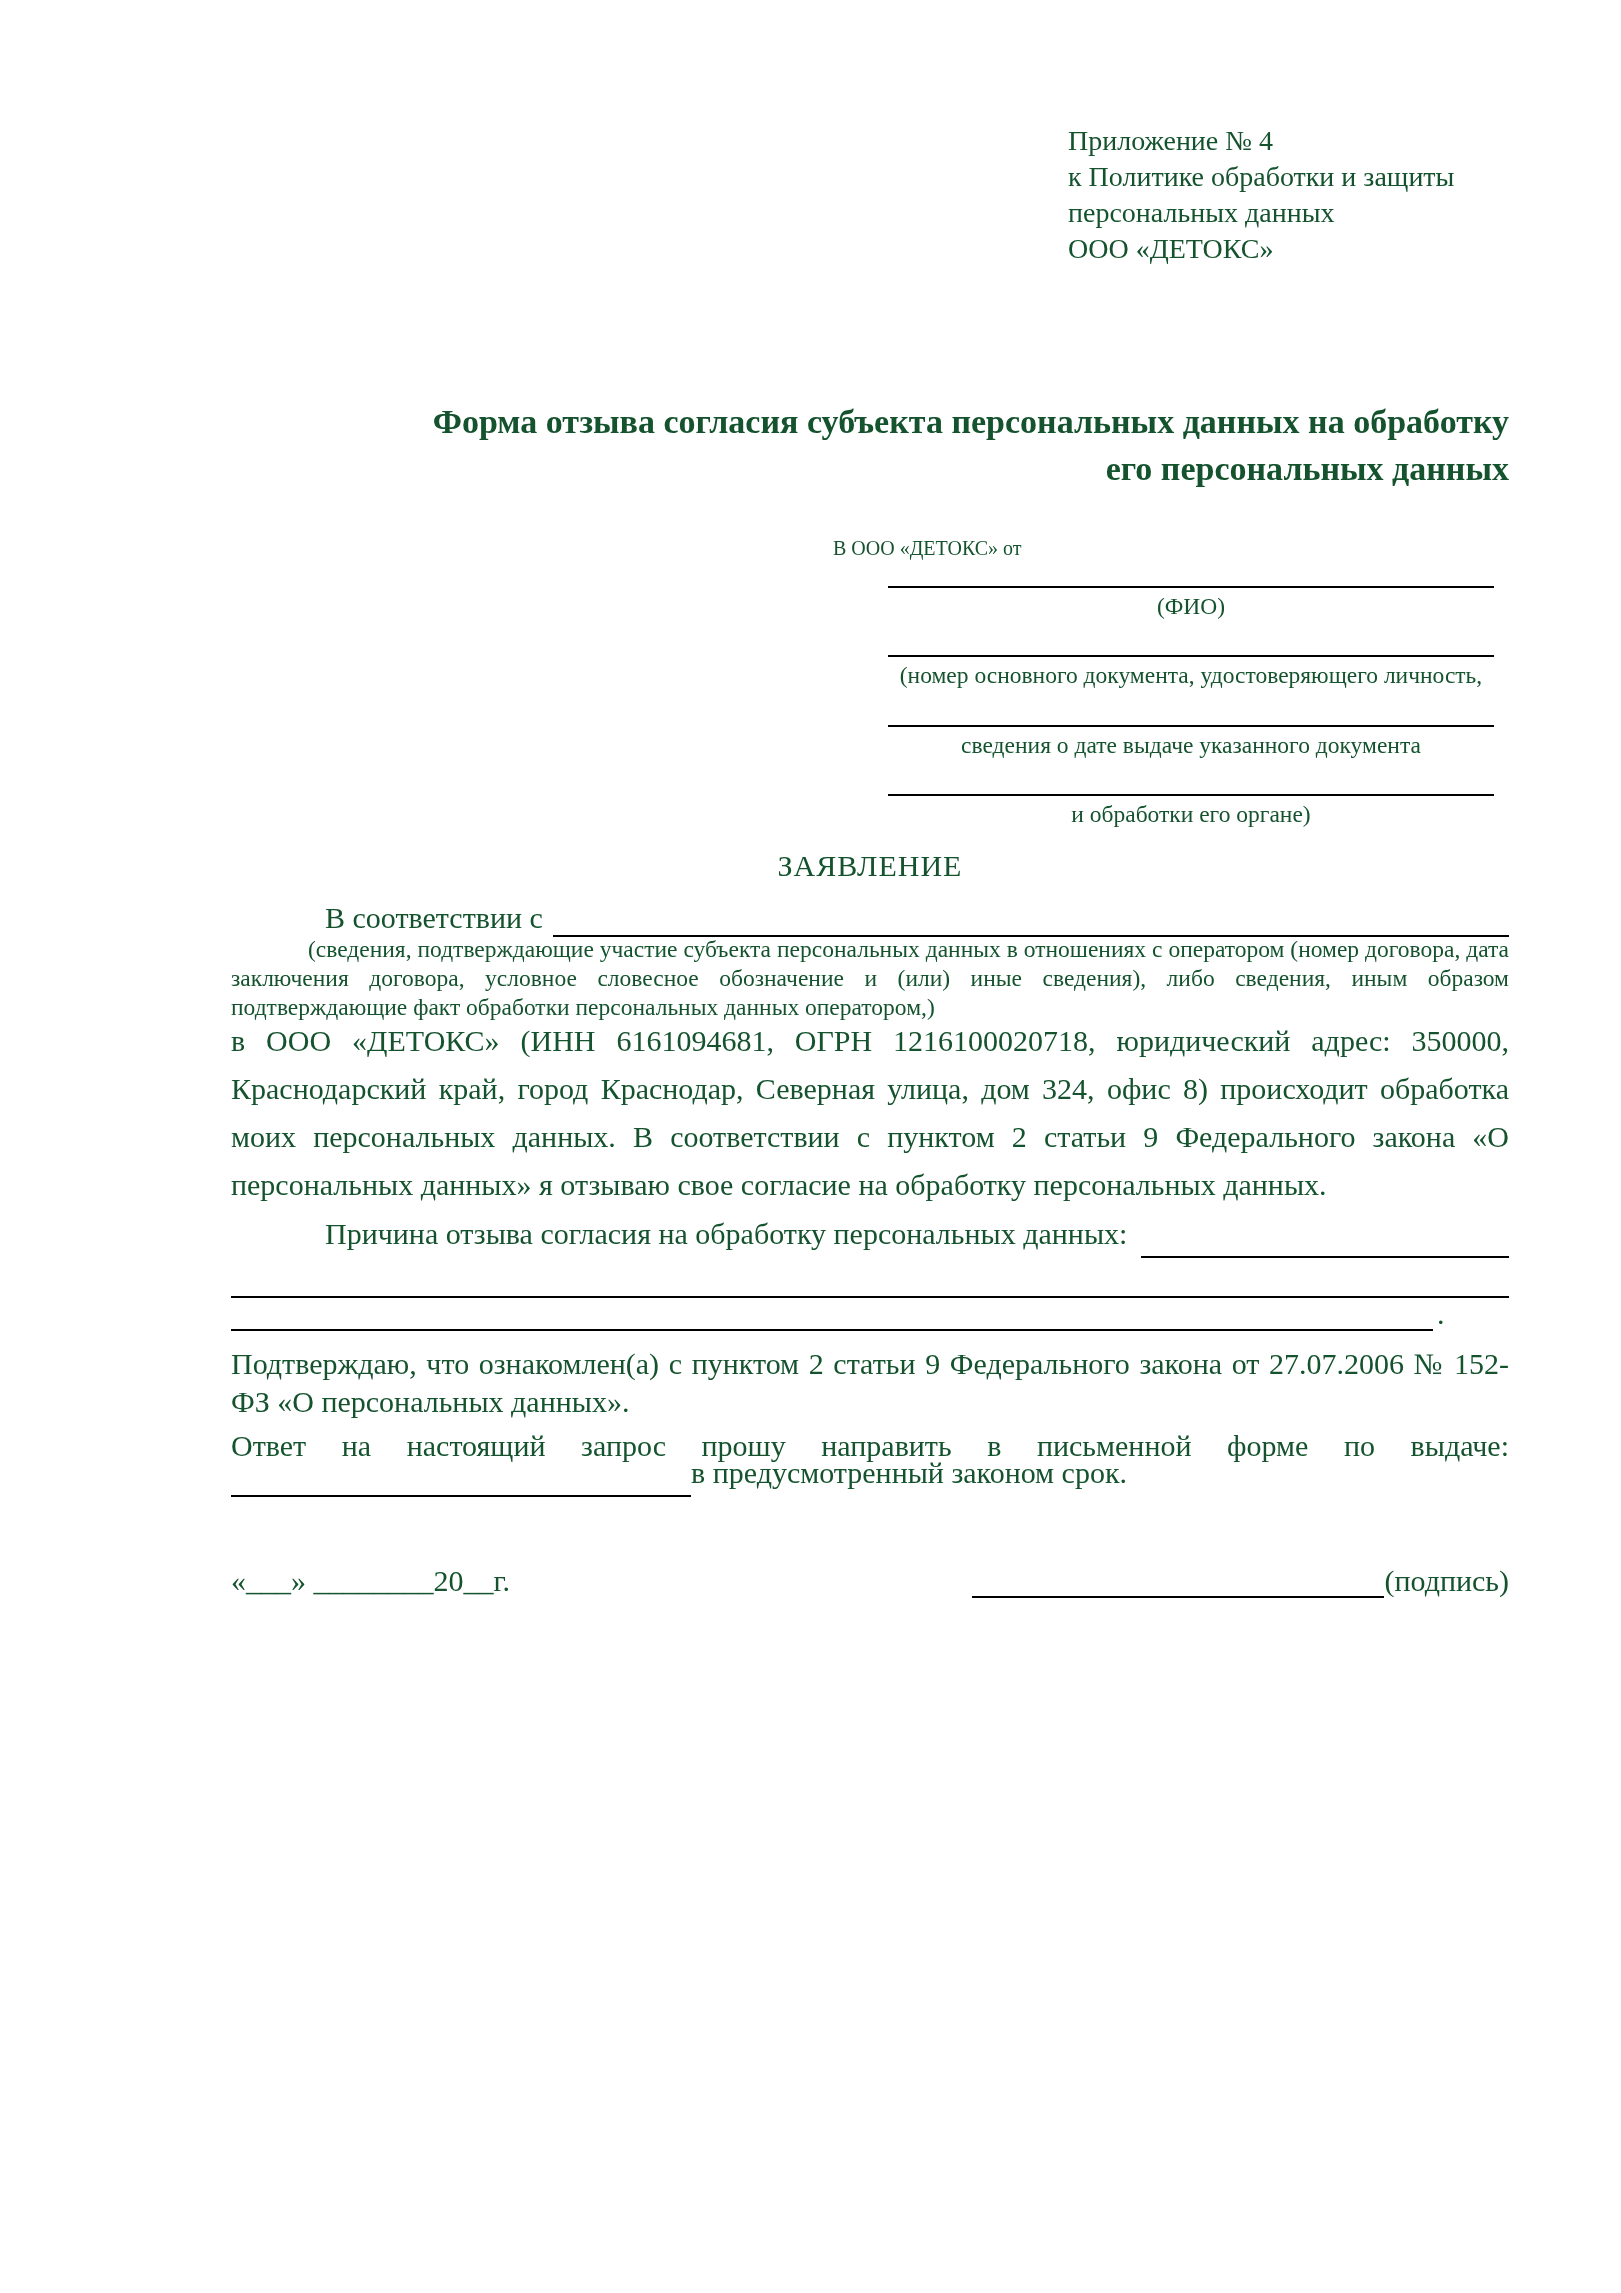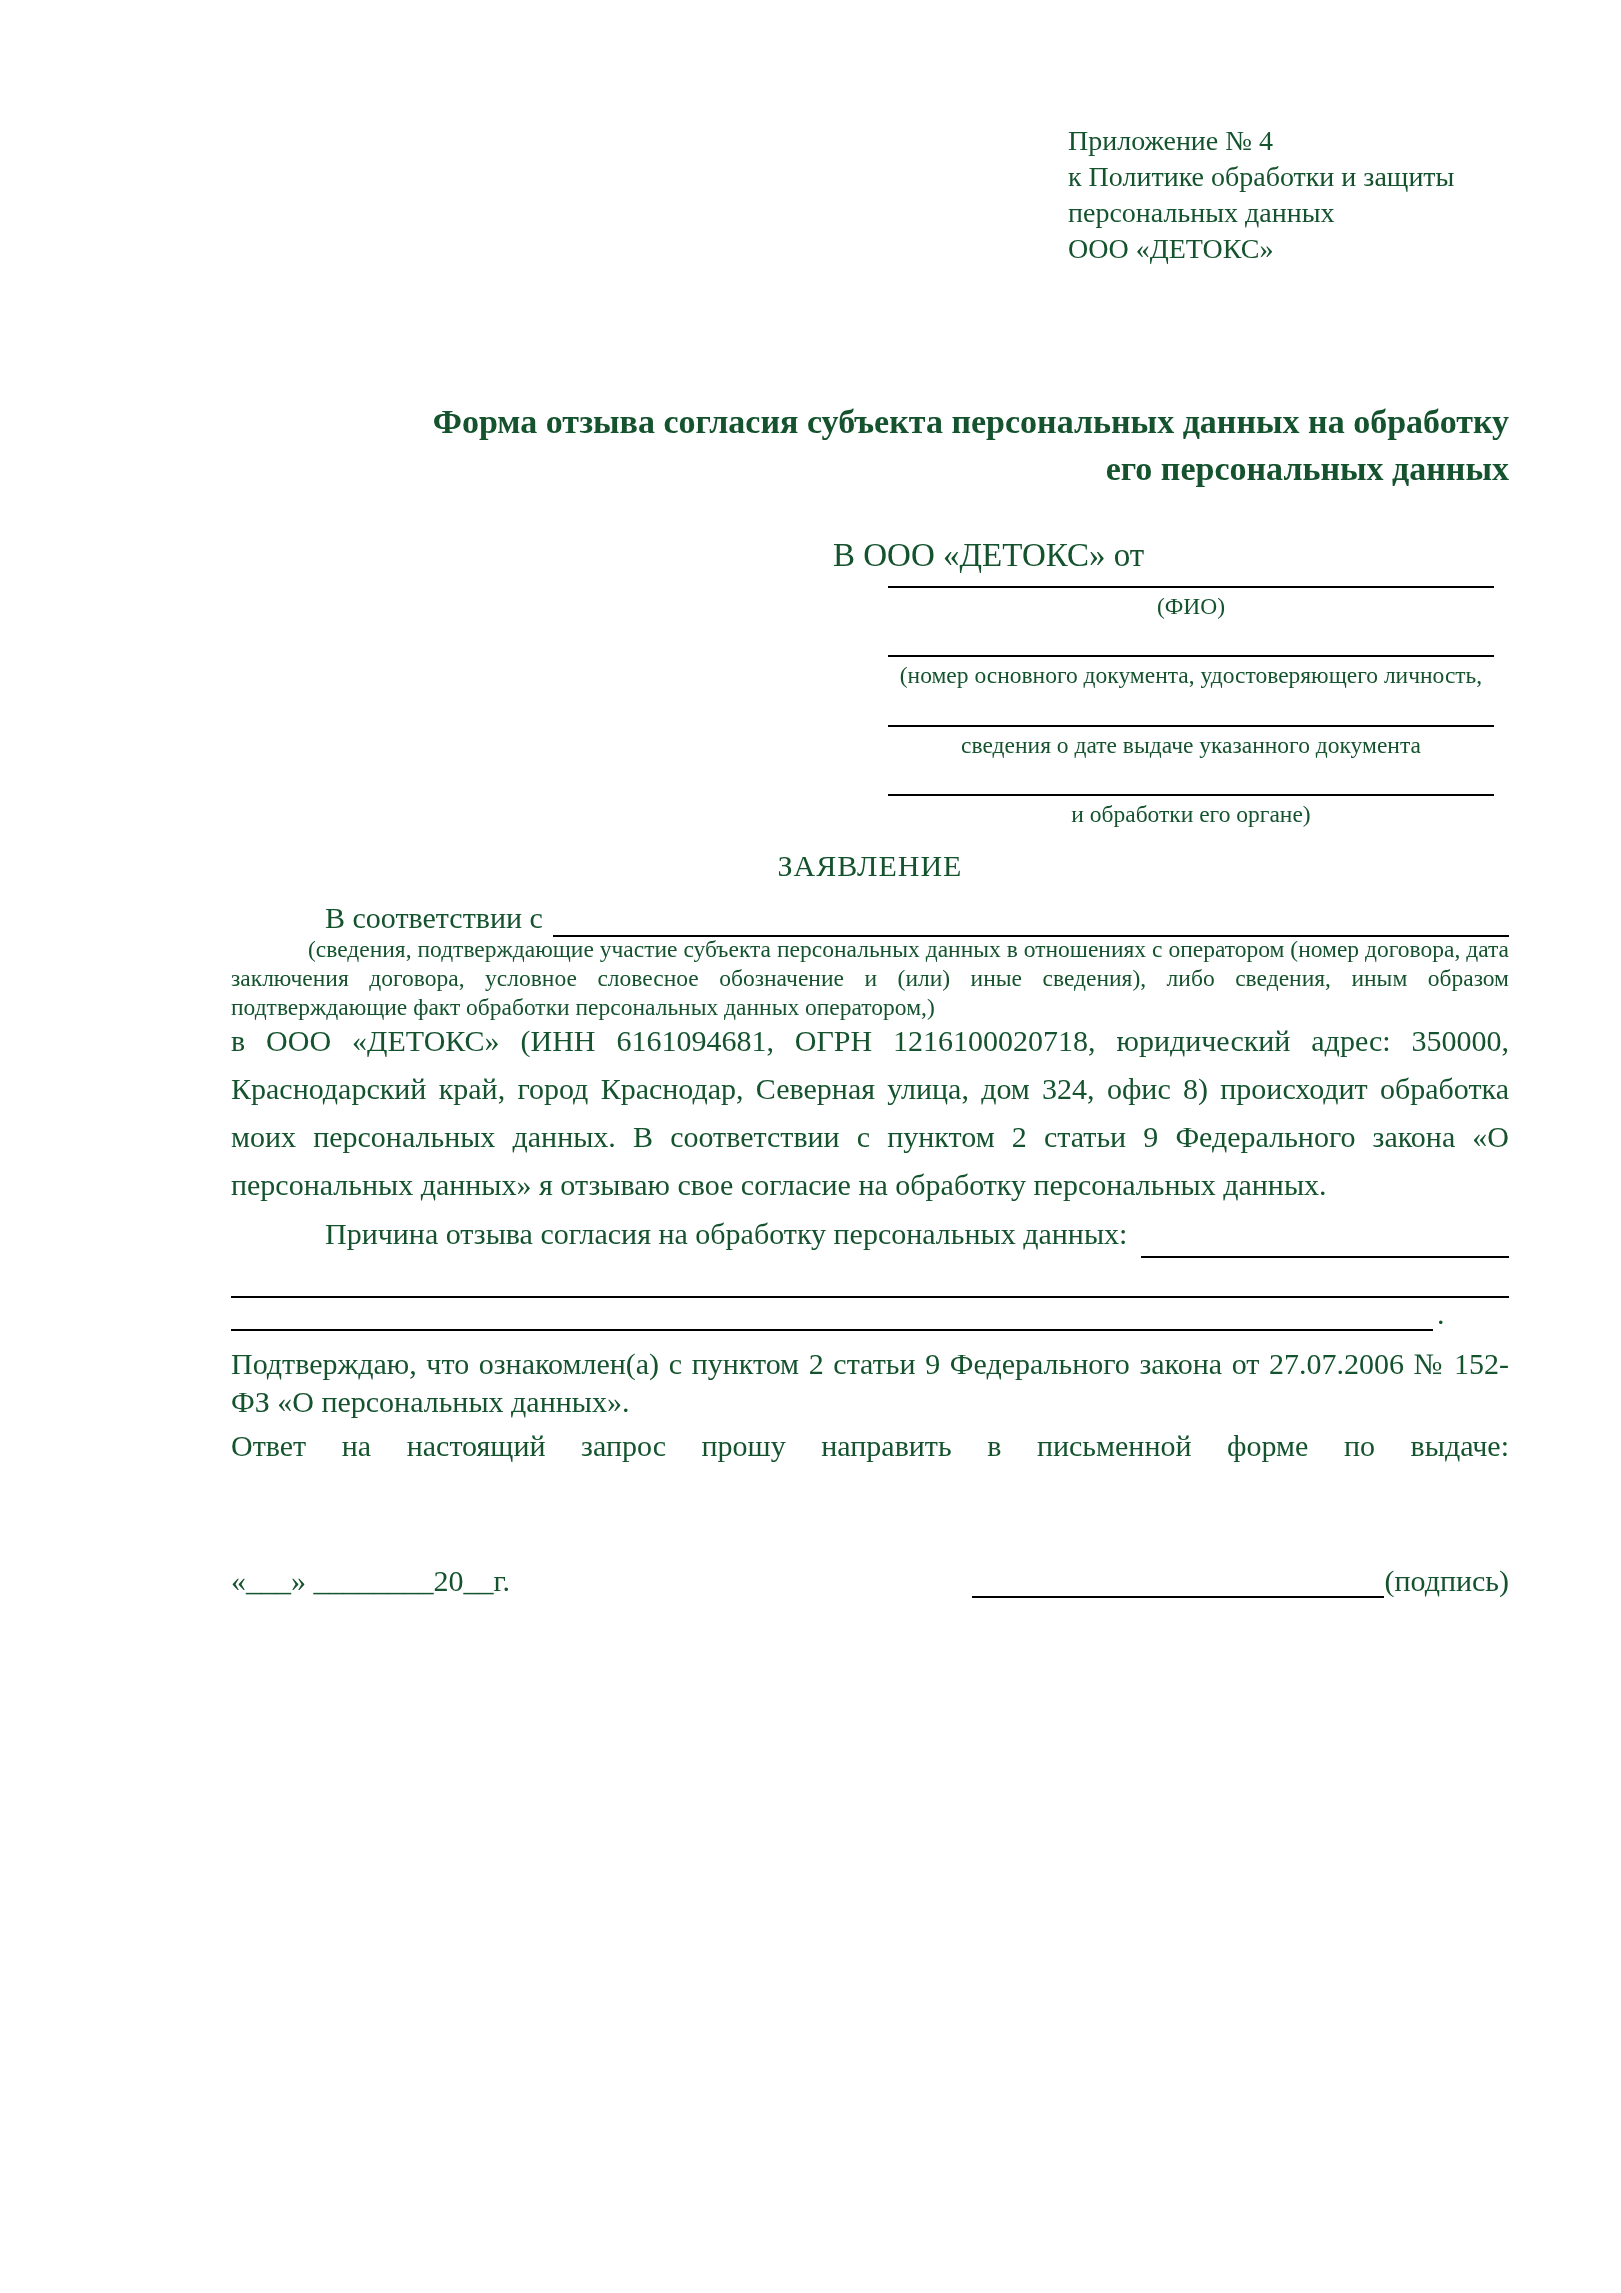--- a/index.html
+++ b/index.html
@@ -19,21 +19,21 @@
   }
   
   .doc-title{
     position:absolute;left:231px;top:398px;width:1278px;
     text-align:right;font-weight:bold;
     font-size:34px;line-height:47px;
   }
   
   .addressee{
     position:absolute;left:833px;top:537px;
-    font-size:33px;white-space:nowrap;
+    font-size:20px;white-space:nowrap;
   }
   .field-row{
     position:absolute;left:888px;width:606px;
   }
   .field-row .fline{border-top:2.9px solid #000;height:0;}
   .field-row .fcap{
     text-align:center;font-size:23.5px;line-height:27.4px;padding-top:4.9px;
     white-space:nowrap;
   }
   .row1{top:586px}.row2{top:655px}.row3{top:725px}.row4{top:794px}
@@ -141,20 +141,24 @@
 
   <div class="blankline1"></div>
   <div class="blankline2">
     <span class="blank"></span>
     <span class="period">.</span>
   </div>
 
   <div class="para p-confirm">Подтверждаю, что ознакомлен(а) с пунктом 2 статьи 9 Федерального закона от 27.07.2006 № 152-ФЗ «О персональных данных».</div>
 
   <div class="para p-reply-a indent-first">Ответ на настоящий запрос прошу направить в письменной форме по выдаче:</div>
+  <div class="para p-reply-b">
+    <span class="blank"></span>
+    <span class="tail">в предусмотренный законом срок.</span>
+  </div>
 
   <div class="sig-row">
     <span class="nowrap">«___» ________20__г.</span>
     <span class="sig-right">
       <span class="blank"></span>
       <span class="sig-cap">(подпись)</span>
     </span>
   </div>
 
 </div>

